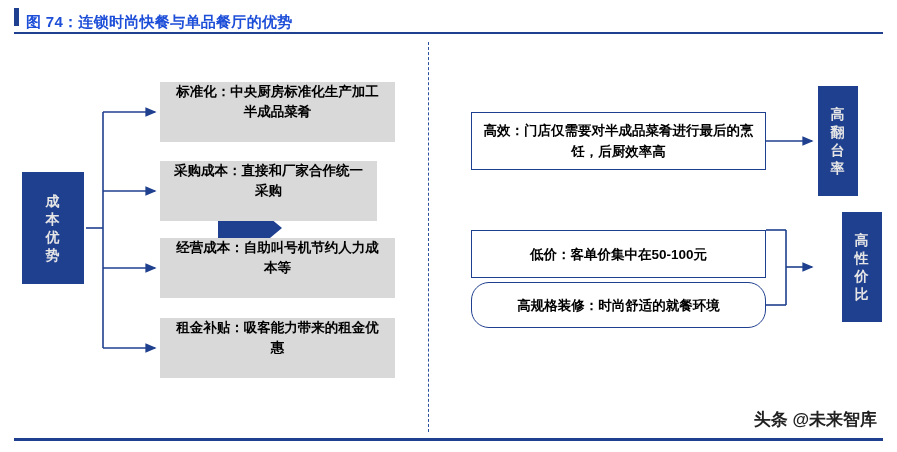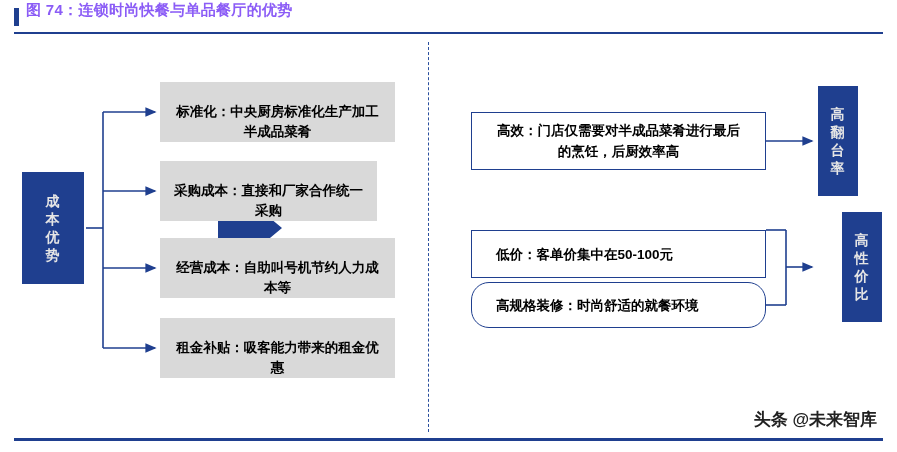--- a/index.html
+++ b/index.html
@@ -29,24 +29,24 @@
     position: absolute;
     left: 14px;
     top: 8px;
     width: 5px;
     height: 18px;
     background: #1f3f8f;
   }
   .title-text {
     position: absolute;
     left: 26px;
-    top: 1px;
+    top: 13px;
     font-size: 15px;
     font-weight: bold;
-    color: #8b5cf6;
+    color: #1d4ed8;
     letter-spacing: 0.3px;
     white-space: nowrap;
   }
   .title-rule {
     position: absolute;
     left: 14px;
     top: 32px;
     width: 869px;
     height: 2px;
     background: #1f3f8f;
@@ -100,40 +100,40 @@
   }
   
   .gray-box {
     position: absolute;
     background: #d9d9d9;
     color: #000000;
     font-weight: bold;
     font-size: 13.5px;
     line-height: 20px;
     display: flex;
-    align-items: flex-end;
+    align-items: flex-start;
     justify-content: center;
     text-align: center;
     padding: 0 12px;
     box-sizing: border-box;
   }
   
   .white-box {
     position: absolute;
     background: #ffffff;
     border: 1px solid #1f3f8f;
     color: #000000;
     font-weight: bold;
     font-size: 13.5px;
     line-height: 21px;
     display: flex;
     align-items: center;
-    justify-content: flex-start;
+    justify-content: center;
     text-align: center;
-    padding: 0 24px;
+    padding: 0 8px;
     box-sizing: border-box;
   }
   
   svg.conn {
     position: absolute;
     left: 0;
     top: 0;
     width: 897px;
     height: 452px;
     pointer-events: none;

